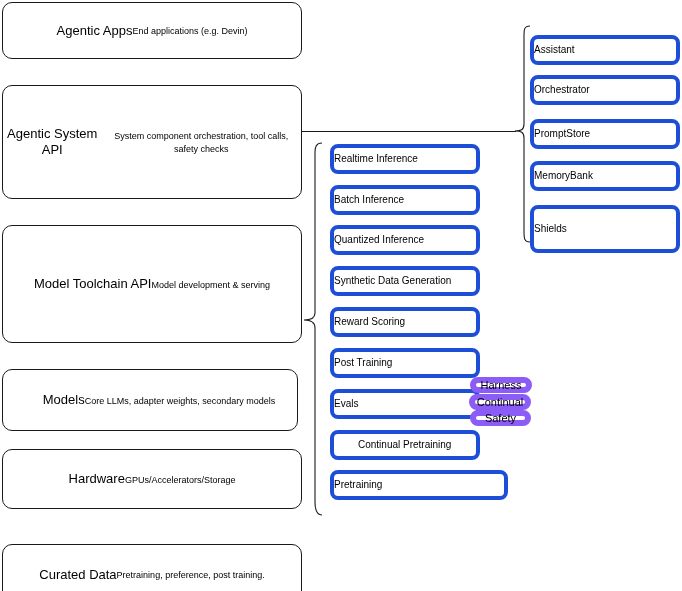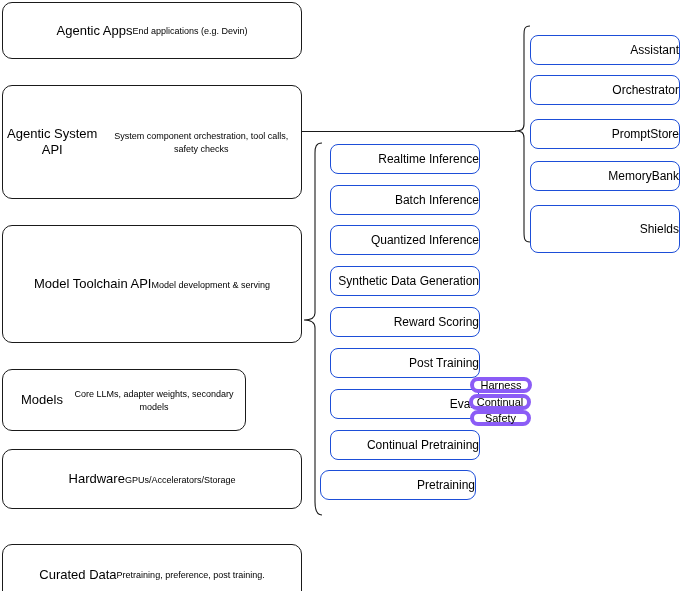--- a/index.html
+++ b/index.html
@@ -38,34 +38,34 @@
   }
   .layer-sub {
     font-size: 9px;
     line-height: 13px;
     color: #000000;
     margin-top: 2px;
   }
   .chip {
     position: absolute;
     box-sizing: border-box;
-    border: 1px solid #1d4ed8;
+    border: 4px solid #1d4ed8;
     border-radius: 8px;
     background: #ffffff;
     display: flex;
     align-items: center;
-    justify-content: flex-end;
-    font-size: 12px;
+    justify-content: flex-start;
+    font-size: 10px;
     line-height: 14px;
     color: #000000;
   }
   .pill {
     position: absolute;
     box-sizing: border-box;
-    border: 4px solid #8b5cf6;
+    border: 6px solid #8b5cf6;
     border-radius: 999px;
     background: #ffffff;
     display: flex;
     align-items: center;
     justify-content: center;
     font-size: 11px;
     line-height: 13px;
     color: #000000;
     z-index: 5;
   }
@@ -98,21 +98,21 @@
   <div class="box" style="left:2px; top:85px; width:300px; height:114px;">
     <div class="layer-title">Agentic System API</div>
     <div class="layer-sub">System component orchestration, tool calls, safety checks</div>
   </div>
 
   <div class="box" style="left:2px; top:225px; width:300px; height:118px;">
     <div class="layer-title">Model Toolchain API</div>
     <div class="layer-sub">Model development &amp; serving</div>
   </div>
 
-  <div class="box" style="left:2px; top:369px; width:244px; height:62px;padding-left:18px;">
+  <div class="box" style="left:2px; top:369px; width:296px; height:62px;padding-left:18px;">
     <div class="layer-title">Models</div>
     <div class="layer-sub">Core LLMs, adapter weights, secondary models</div>
   </div>
 
   <div class="box" style="left:2px; top:449px; width:300px; height:60px;">
     <div class="layer-title">Hardware</div>
     <div class="layer-sub">GPUs/Accelerators/Storage</div>
   </div>
 
   <div class="box" style="left:2px; top:544px; width:300px; height:61px;">
@@ -163,21 +163,21 @@
   </div>
   <div class="chip" style="left:330px; top:348px; width:150px; height:30px;">
     <span>Post Training</span>
   </div>
   <div class="chip" style="left:330px; top:389px; width:150px; height:30px;">
     <span>Evals</span>
   </div>
   <div class="chip" style="left:330px; top:430px; width:150px; height:30px;padding-left:24px;">
     <span>Continual Pretraining</span>
   </div>
-  <div class="chip" style="left:320px; top:470px; width:156px; height:30px;border-radius:9px;">
+  <div class="chip" style="left:330px; top:470px; width:178px; height:30px;">
     <span>Pretraining</span>
   </div>
 
   <div class="pill" style="left:470px; top:377px; width:62px; height:16px;">
     <span>Harness</span>
   </div>
   <div class="pill" style="left:469px; top:394px; width:62px; height:16px;">
     <span>Continual</span>
   </div>
   <div class="pill" style="left:470px; top:410px; width:61px; height:16px;">

